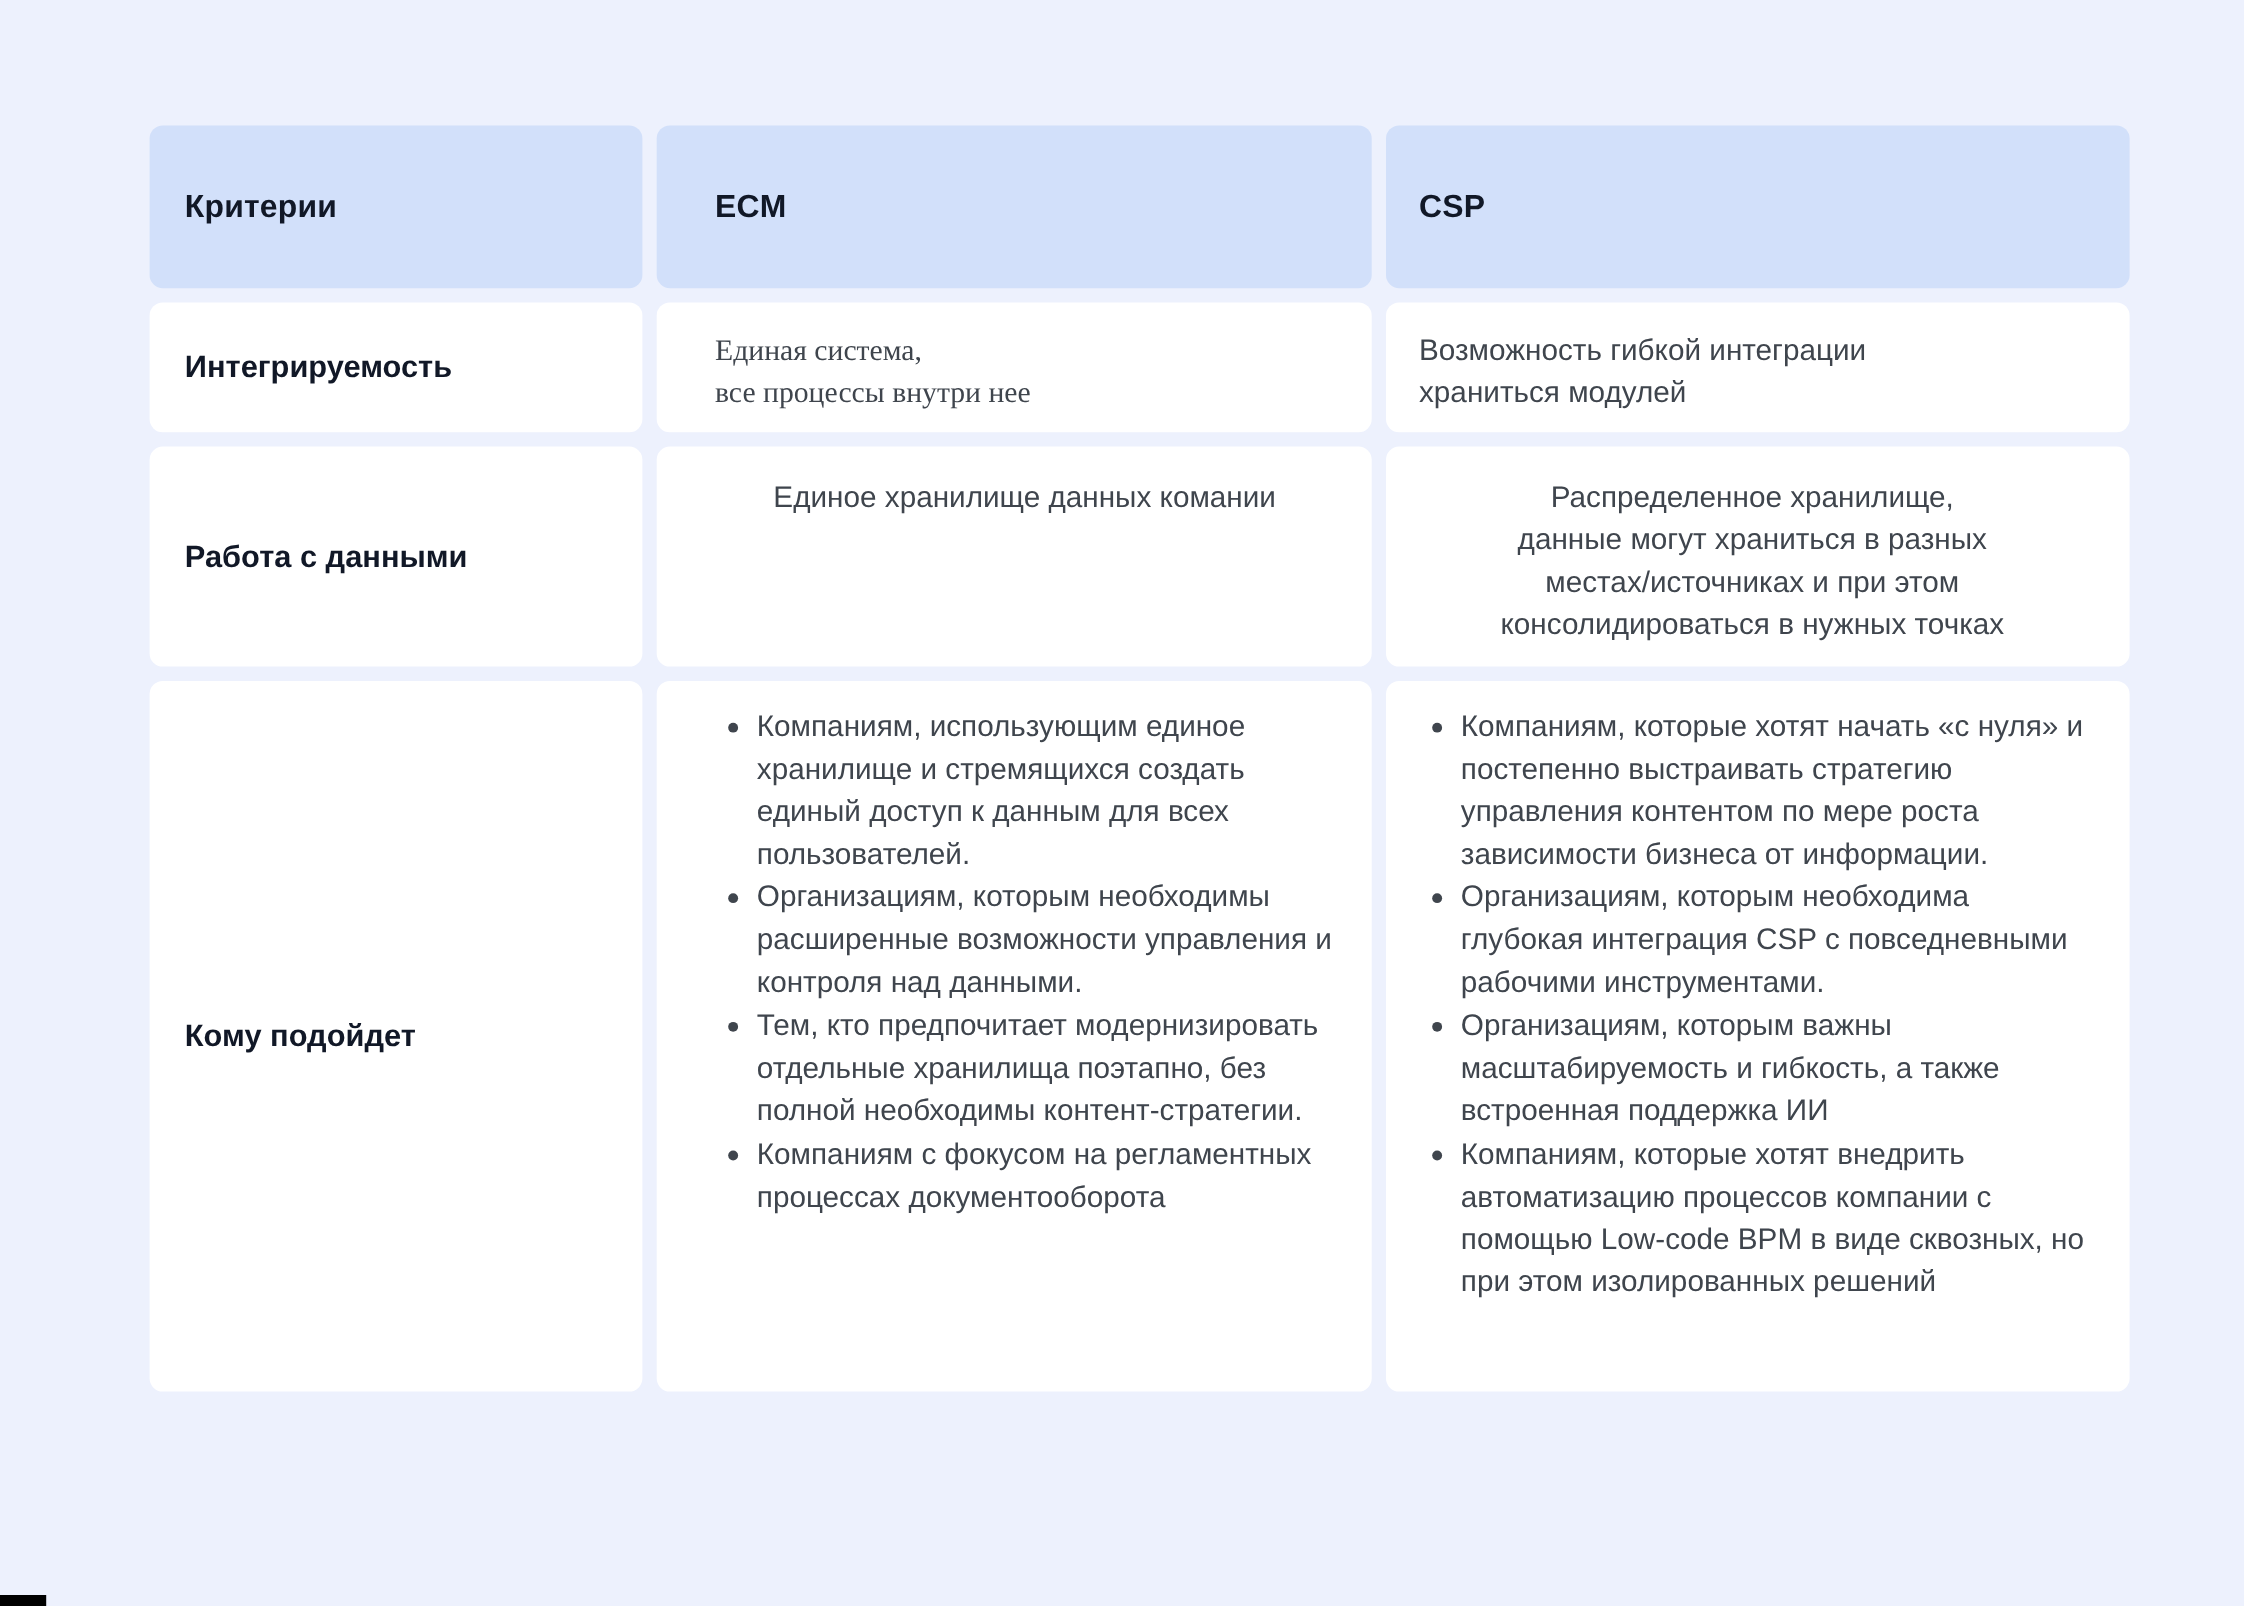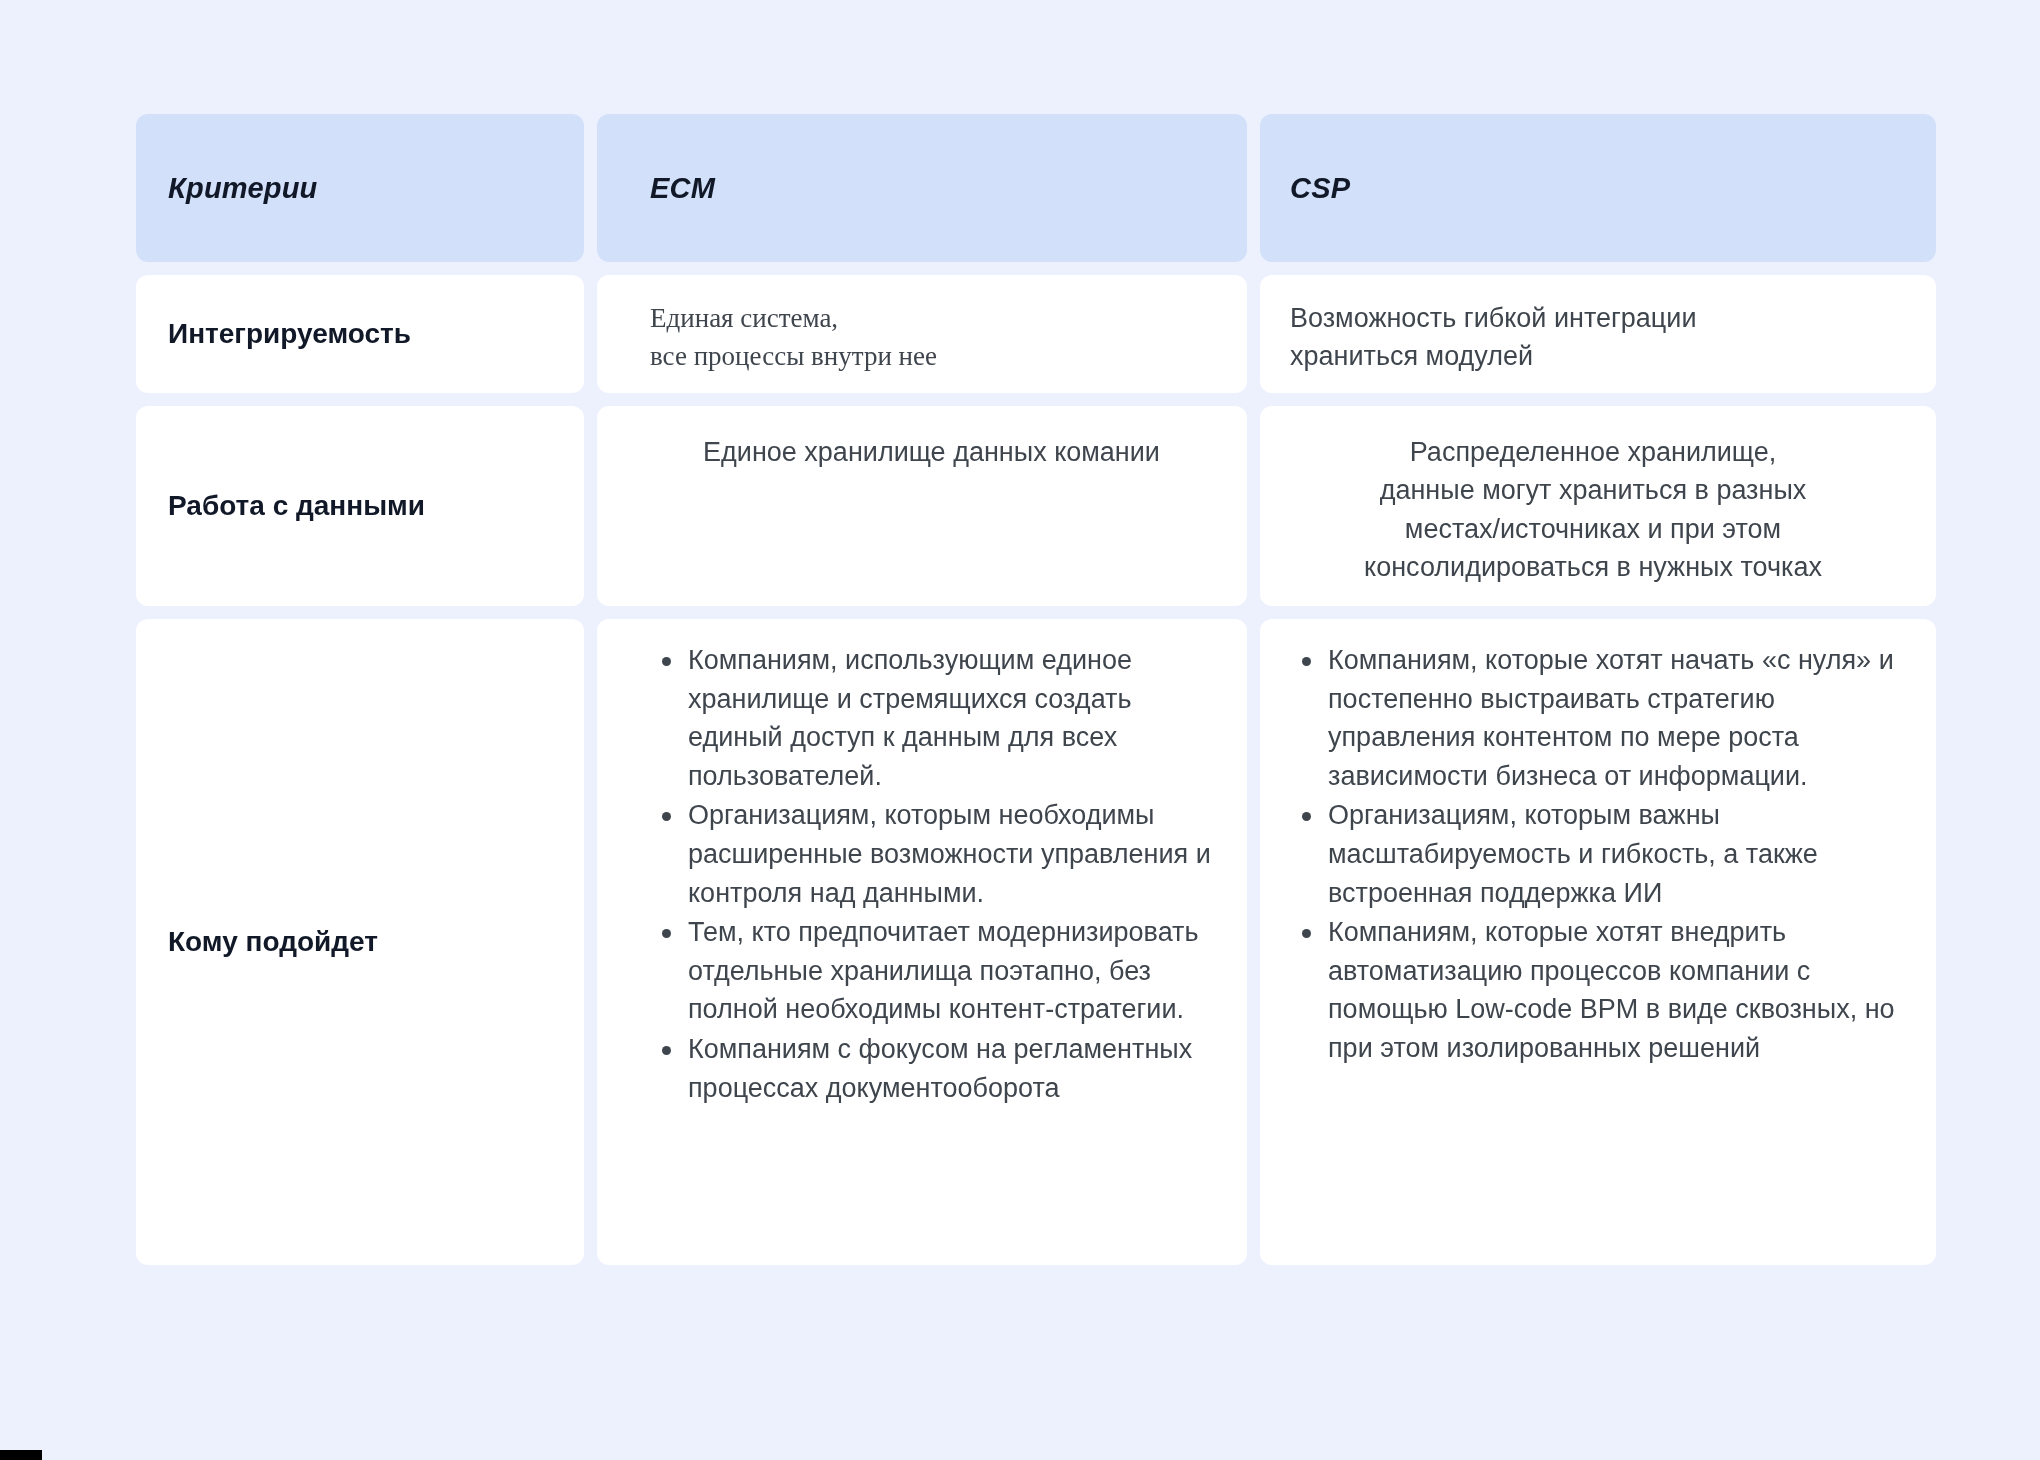--- a/index.html
+++ b/index.html
@@ -51,21 +51,20 @@
   .col-criteria { width: 448px; flex: 0 0 448px; }
   .col-ecm      { width: 650px; flex: 0 0 650px; padding-left: 23px; }
   .col-csp      { width: 676px; flex: 0 0 676px; }
 
   
   .row-header .cell {
     background: #d2e0fa;
     height: 148px;
     display: flex;
     align-items: center;
-    font-style: italic;
   }
   .row-header .cell-inner {
     padding: 0 32px;
     font-size: 29px;
     font-weight: bold;
     color: #111827;
     letter-spacing: 0.2px;
   }
   .row-header .col-ecm .cell-inner,
   .row-header .col-csp .cell-inner {
@@ -202,20 +201,21 @@
                 <li>Организациям, которым необходимы расширенные возможности управления и контроля над данными.</li>
                 <li>Тем, кто предпочитает модернизировать отдельные хранилища поэтапно, без полной необходимы контент-стратегии.</li>
                 <li>Компаниям с фокусом на регламентных процессах документооборота</li>
               </ul>
           </div>
         </div>
         <div class="cell col-csp">
           <div class="cell-text">
             <ul class="bullets">
                 <li>Компаниям, которые хотят начать «с нуля» и постепенно выстраивать стратегию управления контентом по мере роста зависимости бизнеса от информации.</li>
+                <li>Организациям, которым необходима глубокая интеграция CSP с повседневными рабочими инструментами.</li>
                 <li>Организациям, которым важны масштабируемость и гибкость, а также встроенная поддержка ИИ</li>
                 <li>Компаниям, которые хотят внедрить автоматизацию процессов компании с помощью Low-code BPM в виде сквозных, но при этом изолированных решений</li>
               </ul>
           </div>
         </div>
       </div>
 
     </div>
   </div>
 

